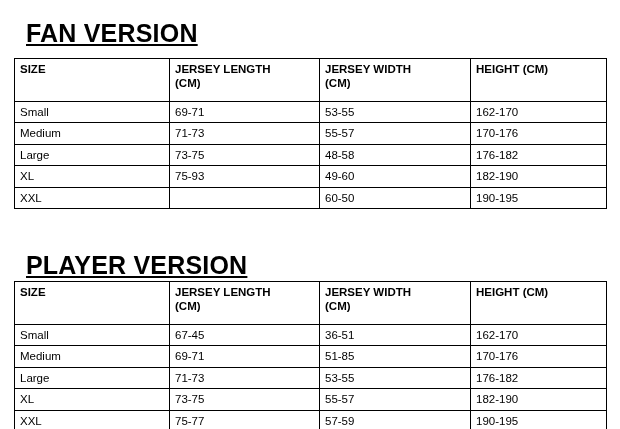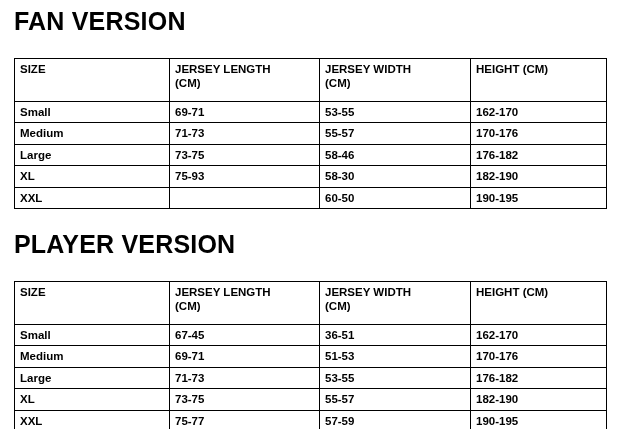--- a/index.html
+++ b/index.html
@@ -19,32 +19,33 @@
     width: 620px;
     height: 429px;
     box-sizing: border-box;
     padding: 0 14px;
   }
   .section-title {
     font-size: 25px;
     font-weight: bold;
     letter-spacing: 0.2px;
     line-height: 1.1;
-    margin: 0;
+    margin: 12px;
     padding: 0;
+    text-decoration: underline;
   }
   .title-fan {
     position: absolute;
     left: 14px;
     top: 8px;
   }
   .title-player {
     position: absolute;
     left: 14px;
-    top: 231px;
+    top: 240px;
   }
   table.size-table {
     position: absolute;
     border-collapse: collapse;
     width: 592px;
     table-layout: fixed;
     font-size: 11.5px;
   }
   table.table-fan { left: 14px; top: 58px; }
   table.table-player { left: 14px; top: 281px; }
@@ -57,24 +58,23 @@
   }
   table.size-table th {
     font-weight: bold;
   }
   table.size-table thead th {
     height: 36px;
     vertical-align: top;
   }
   table.size-table tbody td {
     height: 11px;
-    font-weight: bold;
   }
   table.size-table tbody td.size-cell {
-    font-weight: bold;
+    font-weight: normal;
   }
   col.c0 { width: 155px; }
   col.c1 { width: 150px; }
   col.c2 { width: 151px; }
   col.c3 { width: 136px; }
   .hdr-wrap {
     display: block;
     max-width: 105px;
   }
 </style>
@@ -117,27 +117,27 @@
       </tr>
       <tr>
         <td class="size-cell">Medium</td>
         <td>71-73</td>
         <td>55-57</td>
         <td>170-176</td>
       </tr>
       <tr>
         <td class="size-cell">Large</td>
         <td>73-75</td>
-        <td>58-46</td>
+        <td>48-58</td>
         <td>176-182</td>
       </tr>
       <tr>
         <td class="size-cell">XL</td>
         <td>75-93</td>
-        <td>58-30</td>
+        <td>49-60</td>
         <td>182-190</td>
       </tr>
       <tr>
         <td class="size-cell">XXL</td>
         <td></td>
         <td>60-50</td>
         <td>190-195</td>
       </tr>
     </tbody>
   </table>
@@ -170,21 +170,21 @@
     <tbody>
       <tr>
         <td class="size-cell">Small</td>
         <td>67-45</td>
         <td>36-51</td>
         <td>162-170</td>
       </tr>
       <tr>
         <td class="size-cell">Medium</td>
         <td>69-71</td>
-        <td>51-53</td>
+        <td>51-85</td>
         <td>170-176</td>
       </tr>
       <tr>
         <td class="size-cell">Large</td>
         <td>71-73</td>
         <td>53-55</td>
         <td>176-182</td>
       </tr>
       <tr>
         <td class="size-cell">XL</td>

